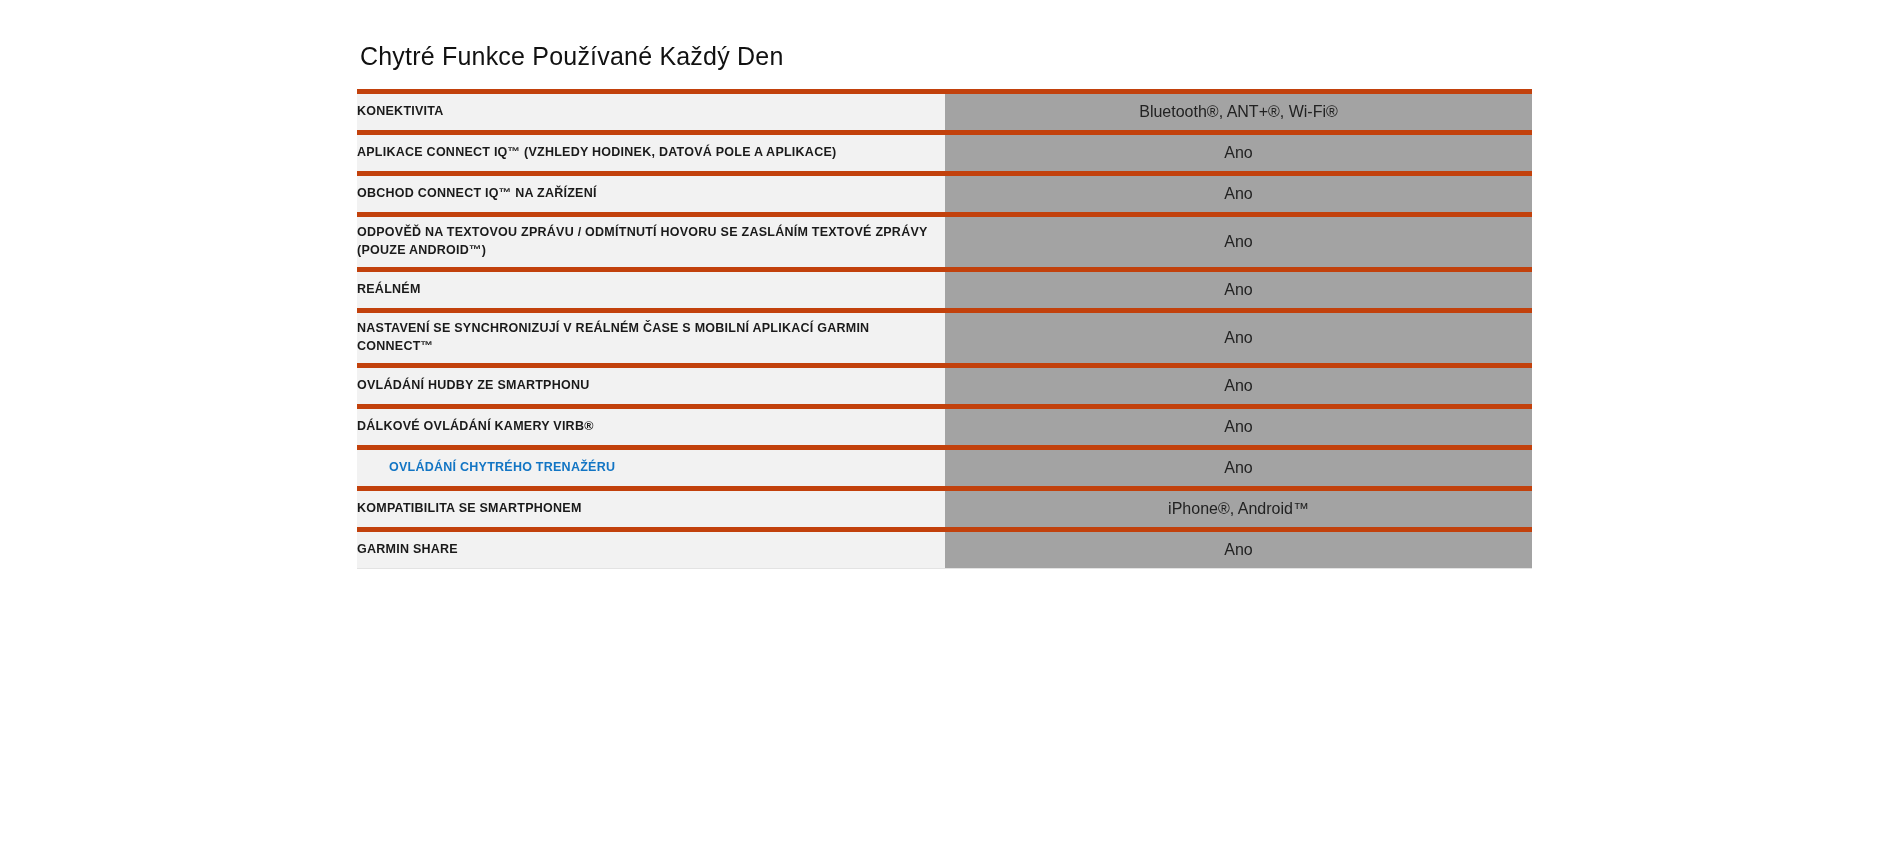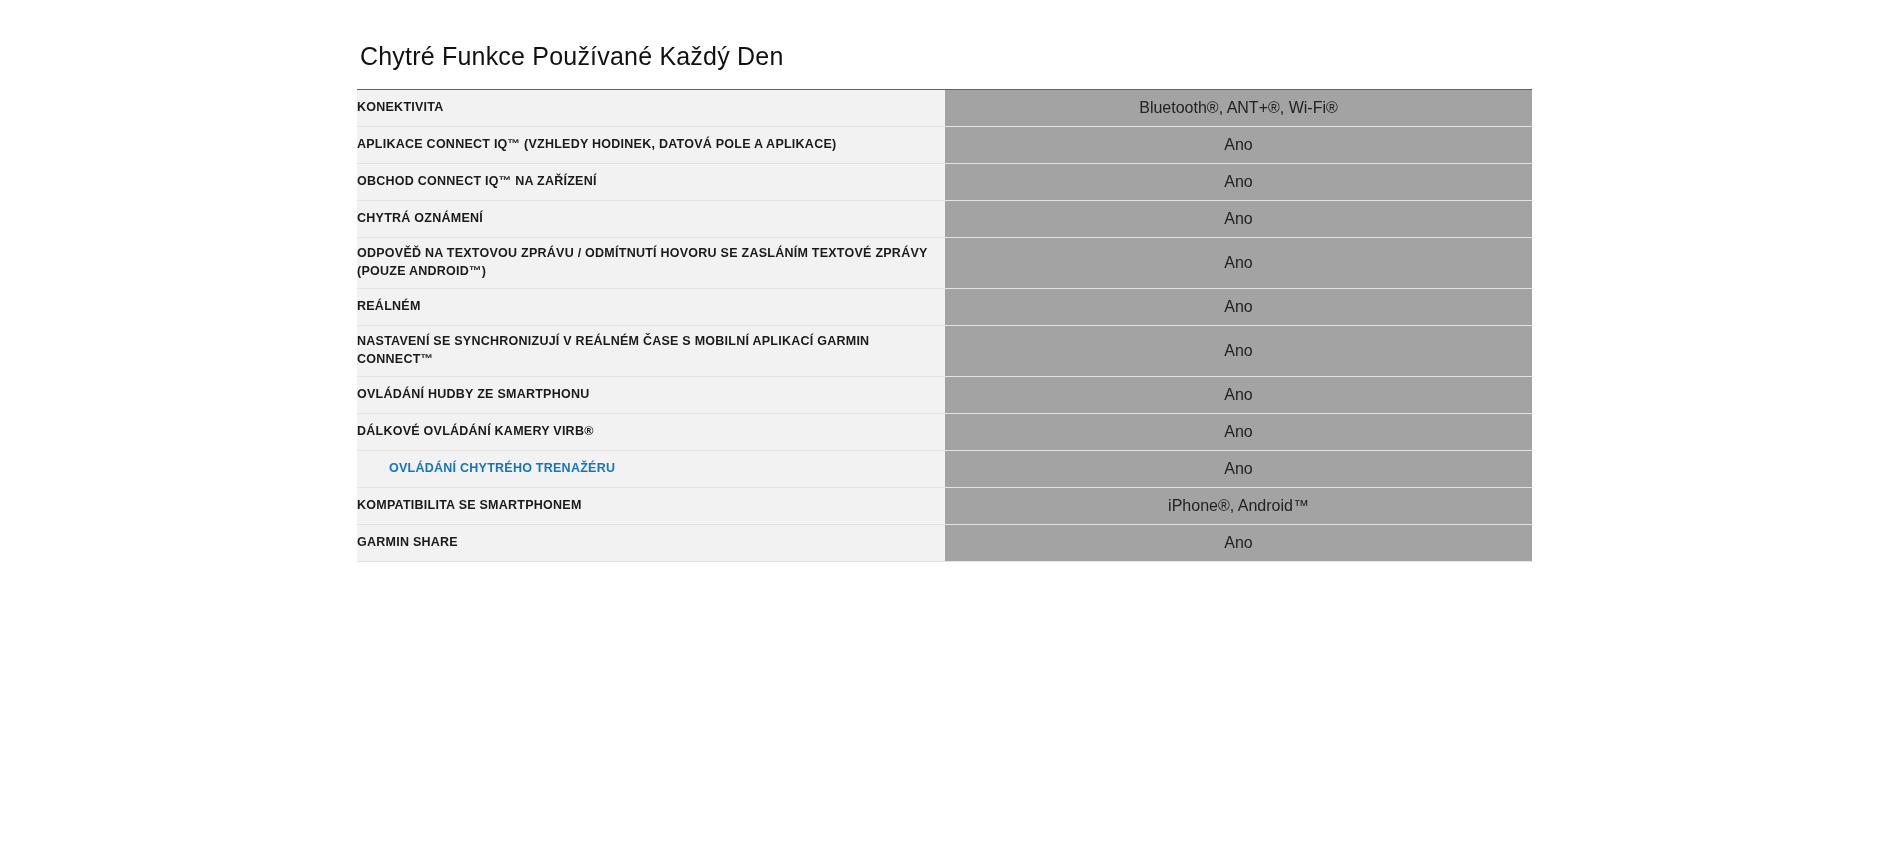--- a/index.html
+++ b/index.html
@@ -33,21 +33,21 @@
     padding: 26px 0 18px 3px;
     margin: 0;
     font-family: "Liberation Sans", sans-serif;
   }
   table.spec-table {
     width: 1175px;
     border-collapse: collapse;
     table-layout: fixed;
   }
   table.spec-table tr {
-    border-top: 1px solid #c2410c;
+    border-top: 5px solid #c2410c;
     border-bottom: 1px solid #e3e3e3;
   }
   table.spec-table td {
     vertical-align: middle;
     padding: 0;
   }
   td.label-cell {
     width: 588px;
     background: #f2f2f2;
     font-size: 12.5px;
@@ -90,24 +90,20 @@
             <td class="value-cell"><span>Bluetooth®, ANT+®, Wi-Fi®</span></td>
           </tr>
           <tr>
             <td class="label-cell"><span>APLIKACE CONNECT IQ™ (VZHLEDY HODINEK, DATOVÁ POLE A APLIKACE)</span></td>
             <td class="value-cell"><span>Ano</span></td>
           </tr>
           <tr>
             <td class="label-cell"><span>OBCHOD CONNECT IQ™ NA ZAŘÍZENÍ</span></td>
             <td class="value-cell"><span>Ano</span></td>
           </tr>
-          <tr>
-            <td class="label-cell"><span>CHYTRÁ OZNÁMENÍ</span></td>
-            <td class="value-cell"><span>Ano</span></td>
-          </tr>
           <tr class="row-tall">
             <td class="label-cell"><span>ODPOVĚĎ NA TEXTOVOU ZPRÁVU / ODMÍTNUTÍ HOVORU SE ZASLÁNÍM TEXTOVÉ ZPRÁVY (POUZE ANDROID™)</span></td>
             <td class="value-cell"><span>Ano</span></td>
           </tr>
           <tr>
             <td class="label-cell"><span>REÁLNÉM</span></td>
             <td class="value-cell"><span>Ano</span></td>
           </tr>
           <tr class="row-tall">
             <td class="label-cell"><span>NASTAVENÍ SE SYNCHRONIZUJÍ V REÁLNÉM ČASE S MOBILNÍ APLIKACÍ GARMIN CONNECT™</span></td>

